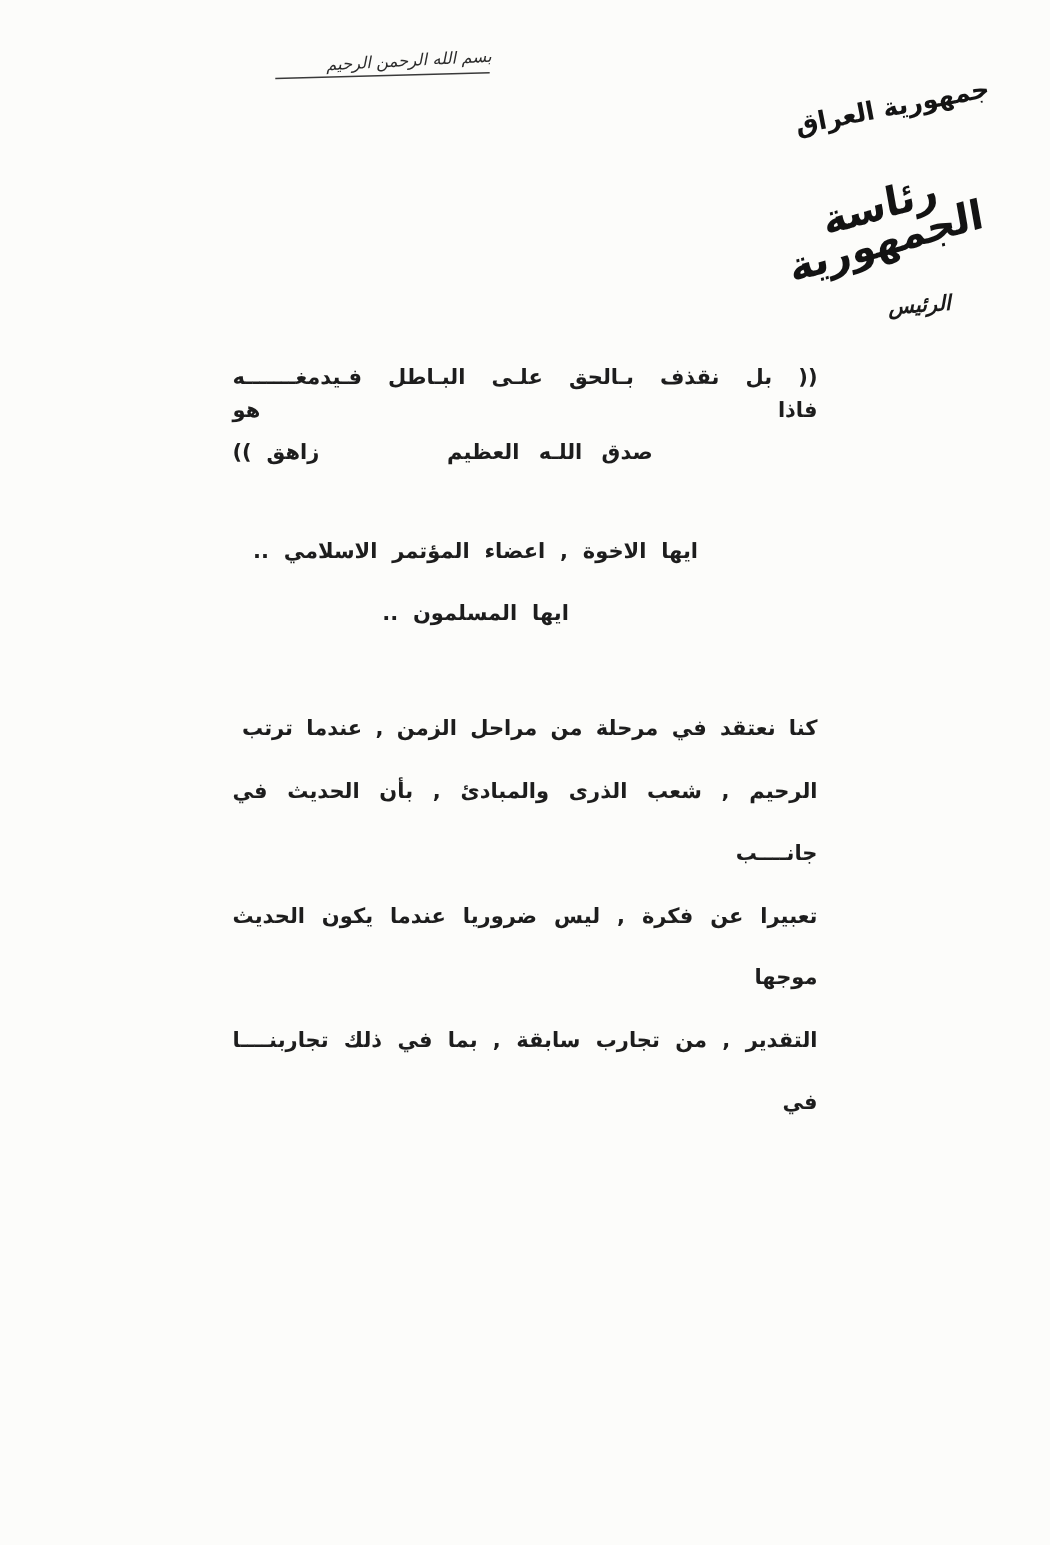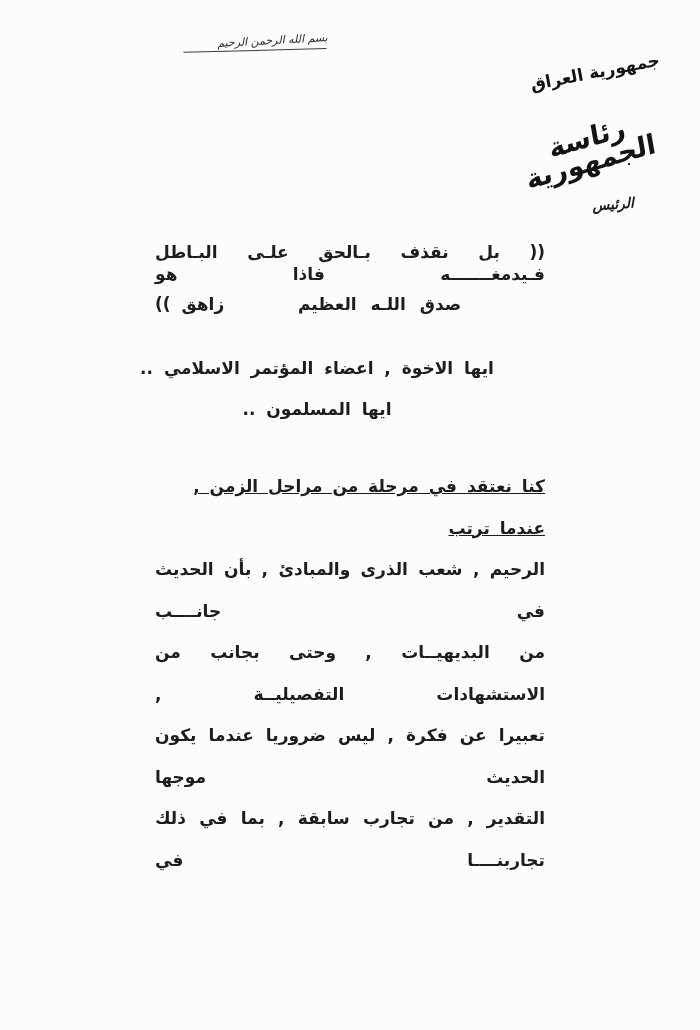--- a/index.html
+++ b/index.html
@@ -15,21 +15,21 @@
     background: var(--paper);
     font-family: "DejaVu Sans", sans-serif;
     color: var(--ink);
     overflow: hidden;
     margin: 0 auto;
   }
 
   .doc-text {
     font-family: "DejaVu Sans", sans-serif;
     font-weight: 700;
-    font-size: 17px;
+    font-size: 14px;
     color: var(--ink);
     word-spacing: 5px;
   }
 
   
   .handwriting {
     position: absolute;
     left: 195px;
     top: 34px;
     width: 155px;
@@ -139,21 +139,20 @@
   }
   .b-line {
     line-height: 41.5px;
     text-align: justify;
     text-align-last: justify;
     word-spacing: 4px;
   }
   .b-line.first {
     text-align: right;
     text-align-last: right;
-    text-decoration: underline;
   }
 </style>
 </head>
 <body>
 
 <div class="page">
 
   <div class="handwriting">
     <span>بسم الله الرحمن الرحيم</span>
     <span class="hw-tail"></span>
@@ -173,18 +172,17 @@
   </div>
 
   <div class="greetings">
     <div class="g-line doc-text">ايها الاخوة , اعضاء المؤتمر الاسلامي ..</div>
     <div class="g-line doc-text">ايها المسلمون ..</div>
   </div>
 
   <div class="bodytext">
     <div class="b-line doc-text first">كنا نعتقد في مرحلة من مراحل الزمن , عندما ترتب</div>
     <div class="b-line doc-text">الرحيم , شعب الذرى والمبادئ , بأن الحديث في جانــــب</div>
-    <div class="b-line doc-text">من البديهيــات , وحتى بجانب من الاستشهادات التفصيليــة ,</div>
     <div class="b-line doc-text">تعبيرا عن فكرة , ليس ضروريا عندما يكون الحديث موجها</div>
     <div class="b-line doc-text">التقدير , من تجارب سابقة , بما في ذلك تجاربنــــا في</div>
   </div>
 
 </div>
 
 </body></html>

